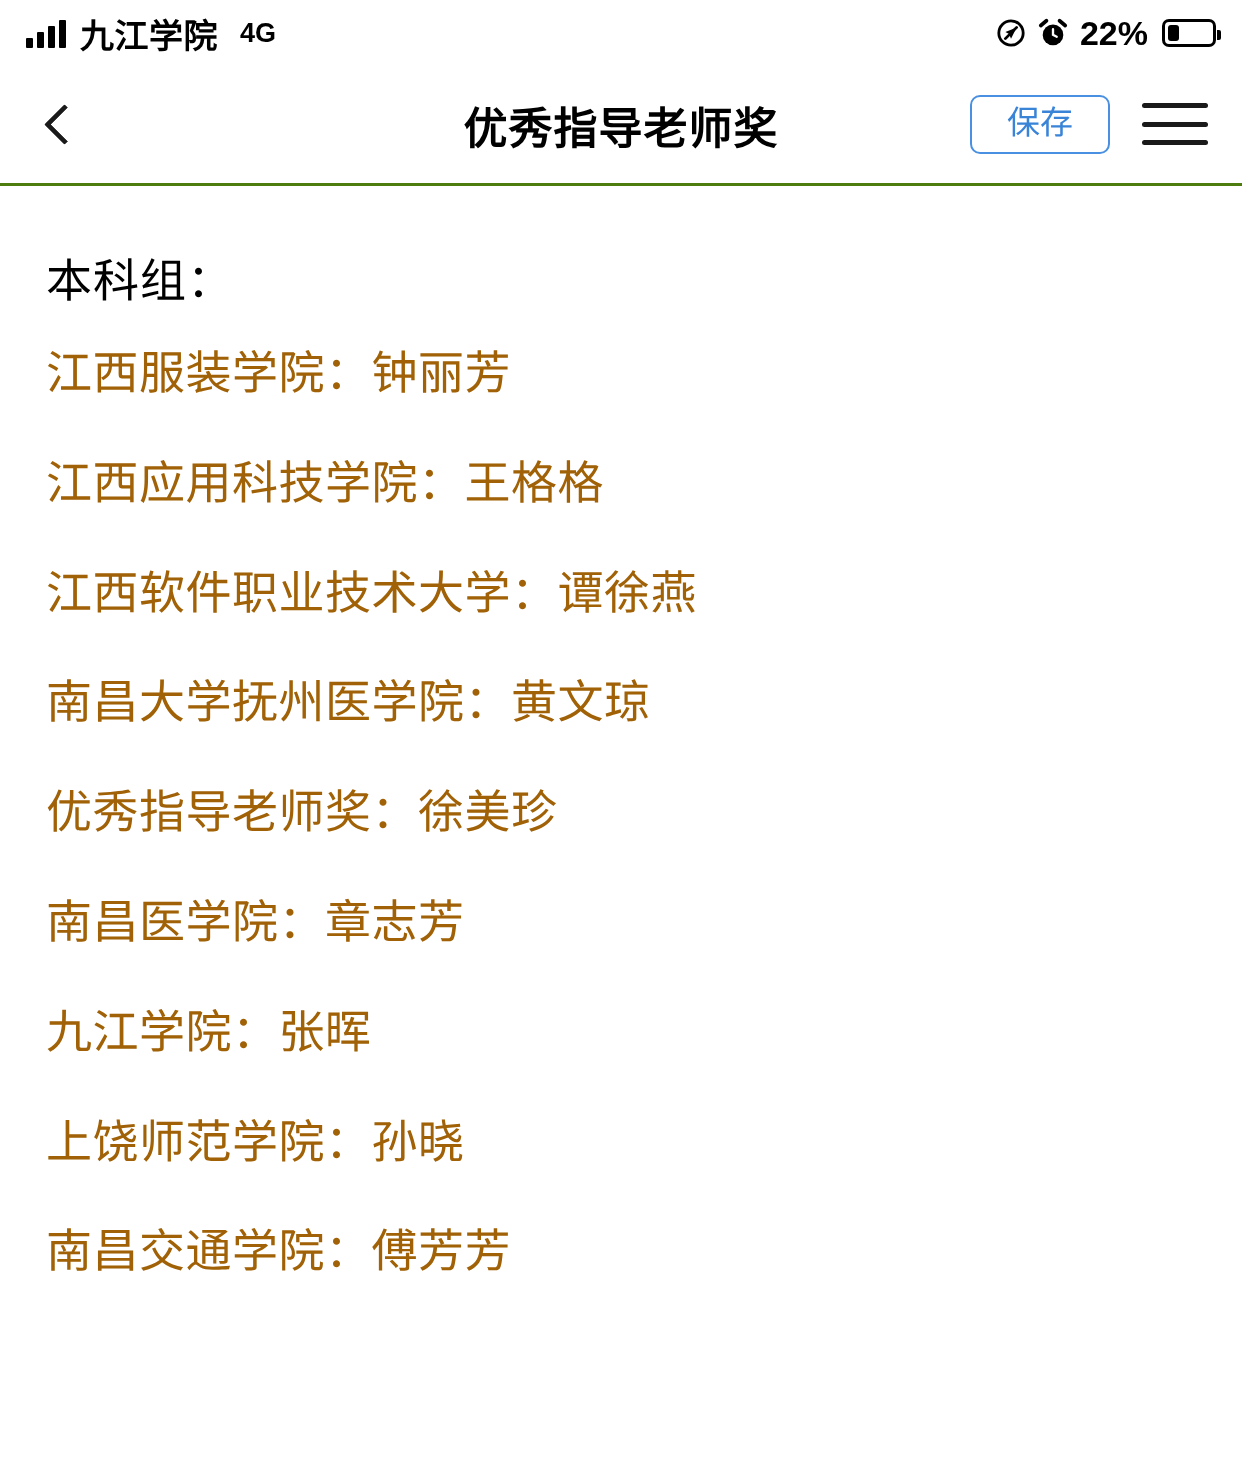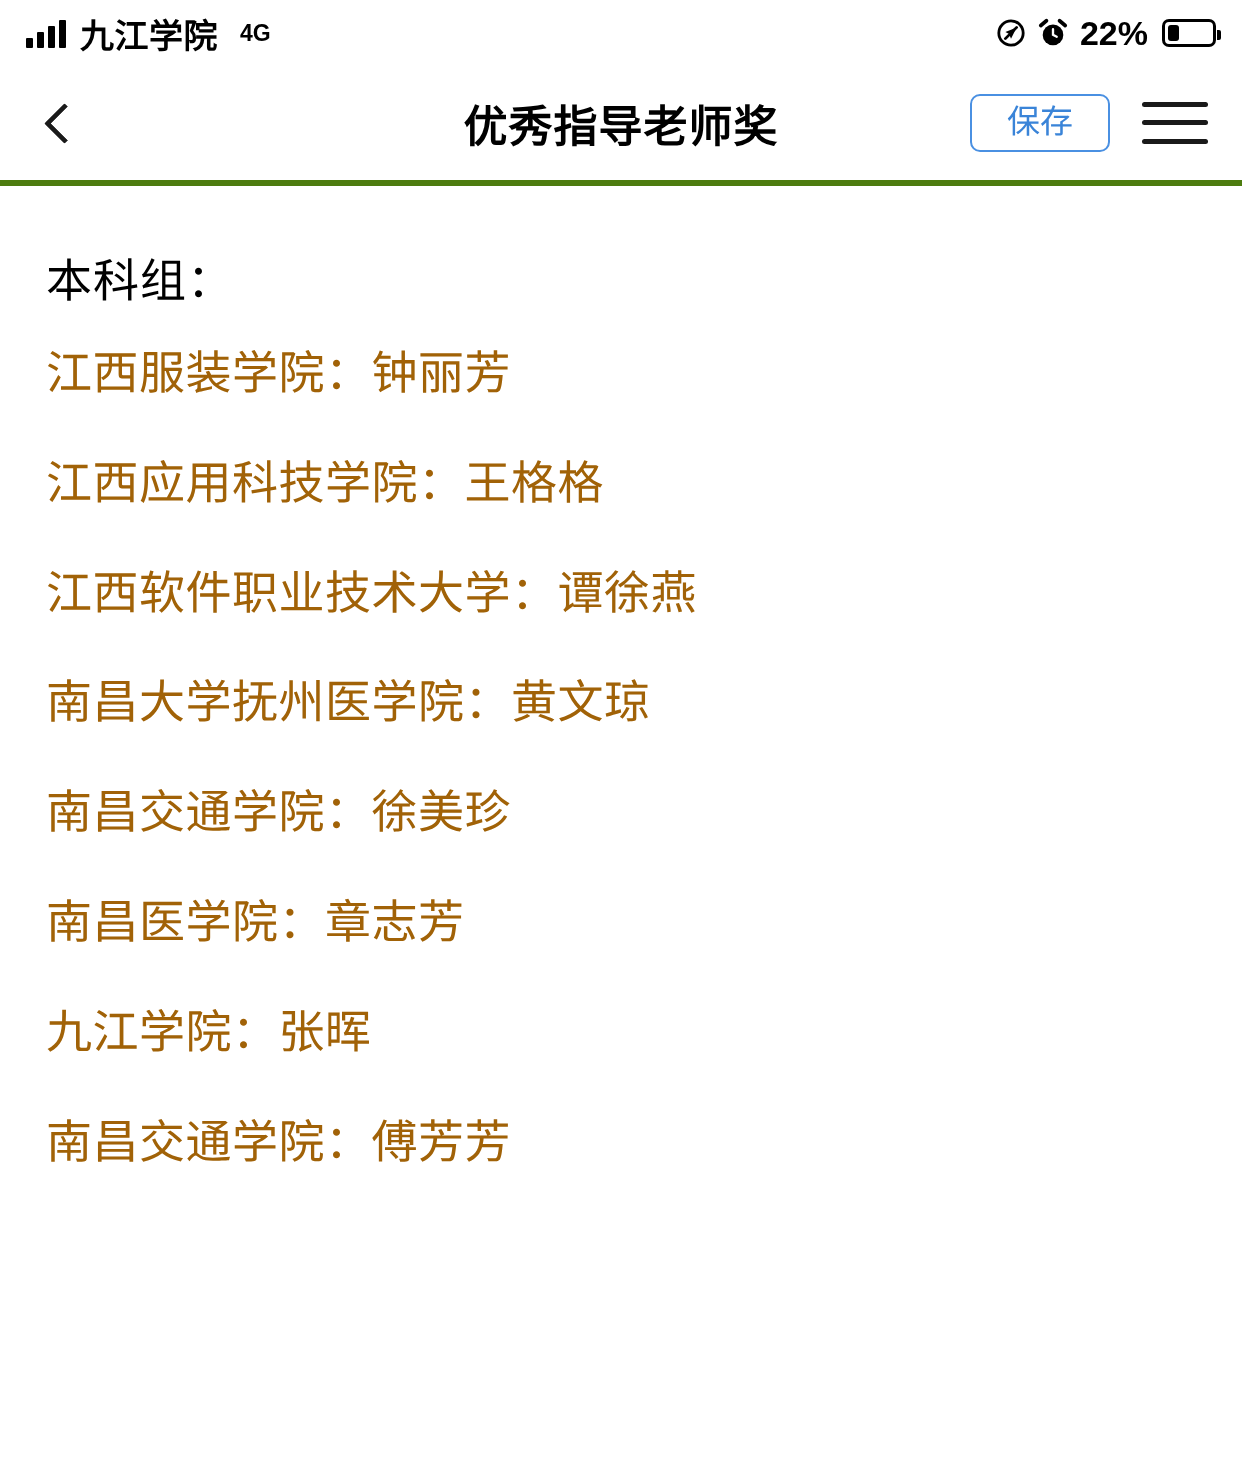--- a/index.html
+++ b/index.html
@@ -45,21 +45,21 @@
   .signal-bars i:nth-child(2) { height: 16px; }
   .signal-bars i:nth-child(3) { height: 22px; }
   .signal-bars i:nth-child(4) { height: 28px; }
 
   .carrier {
     font-size: 34px;
     font-weight: 600;
     letter-spacing: 0.5px;
   }
   .network {
-    font-size: 23px;
+    font-size: 27px;
     font-weight: 600;
     margin-left: 8px;
   }
   .status-center {
     position: absolute;
     left: 0; right: 0;
     text-align: center;
     font-size: 34px;
     font-weight: 600;
     pointer-events: none;
@@ -109,21 +109,21 @@
   }
 
   
   .nav-bar {
     height: 120px;
     display: flex;
     align-items: center;
     padding: 0 34px;
     box-sizing: border-box;
     position: relative;
-    border-bottom: 6px solid #4d7c0f;
+    border-bottom: 3px solid #4d7c0f;
   }
   .back-btn {
     width: 60px;
     height: 60px;
     display: flex;
     align-items: center;
     justify-content: center;
     cursor: pointer;
   }
   .back-chevron {
@@ -251,17 +251,18 @@
   </div>
 </div>
 
 <div class="content">
   <div class="section-heading">本科组：</div>
 
   <p class="entry">江西服装学院：钟丽芳</p>
   <p class="entry">江西应用科技学院：王格格</p>
   <p class="entry">江西软件职业技术大学：谭徐燕</p>
   <p class="entry">南昌大学抚州医学院：黄文琼</p>
-  <p class="entry">南昌交通学院：徐美珍</p>
+  <p class="entry">优秀指导老师奖：徐美珍</p>
   <p class="entry">南昌医学院：章志芳</p>
   <p class="entry">九江学院：张晖</p>
+  <p class="entry">上饶师范学院：孙晓</p>
   <p class="entry">南昌交通学院：傅芳芳</p>
 </div>
 
 </body></html>

